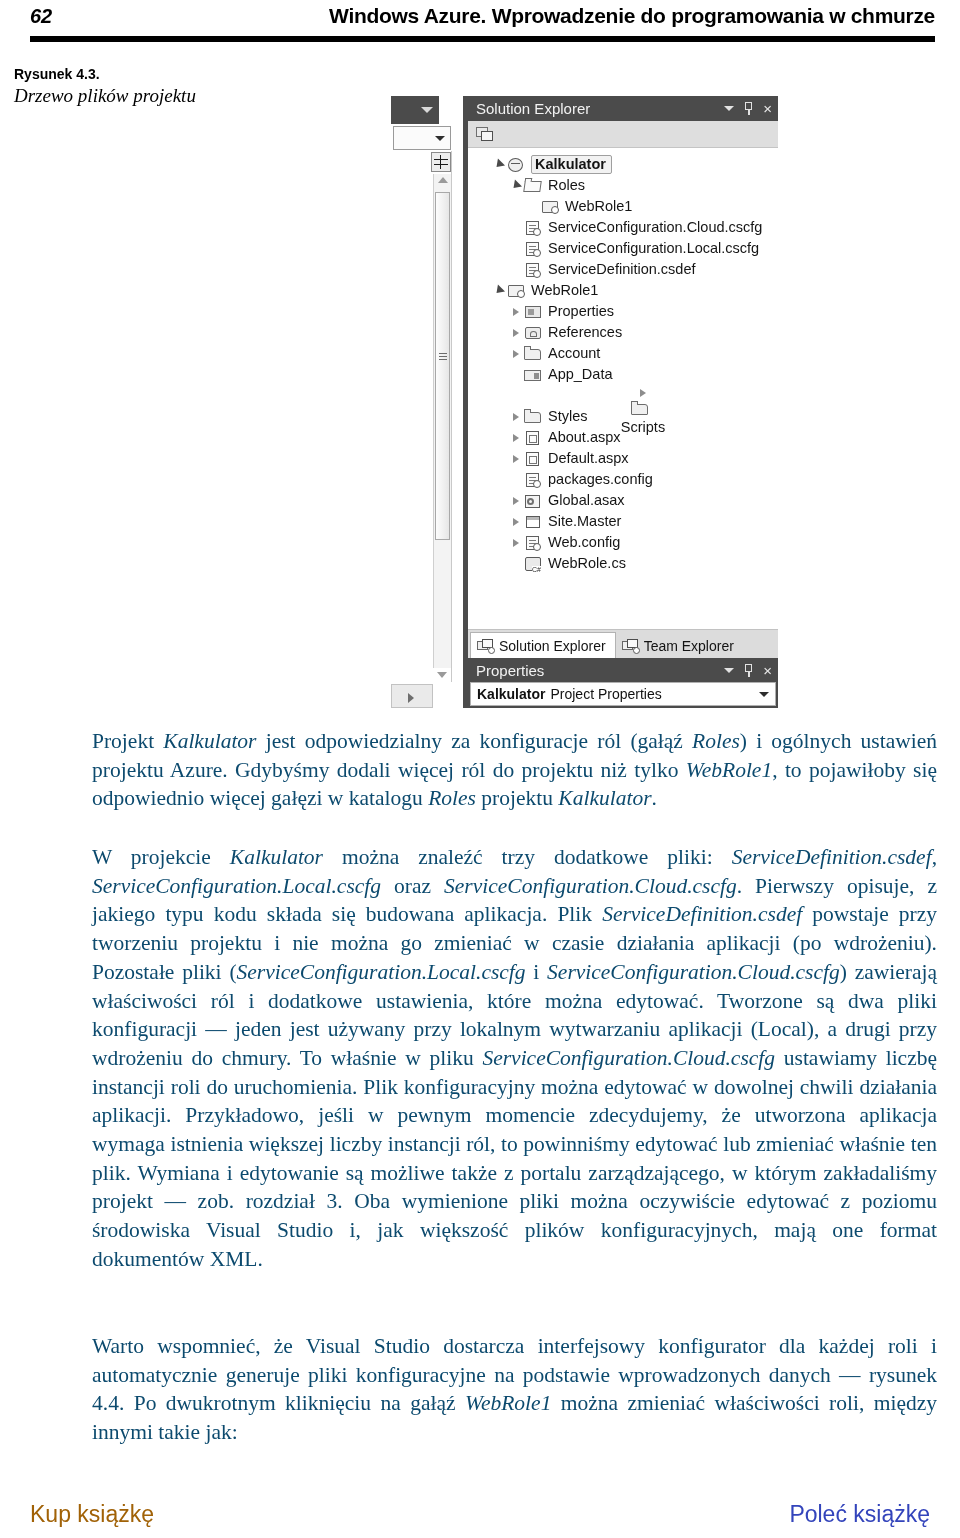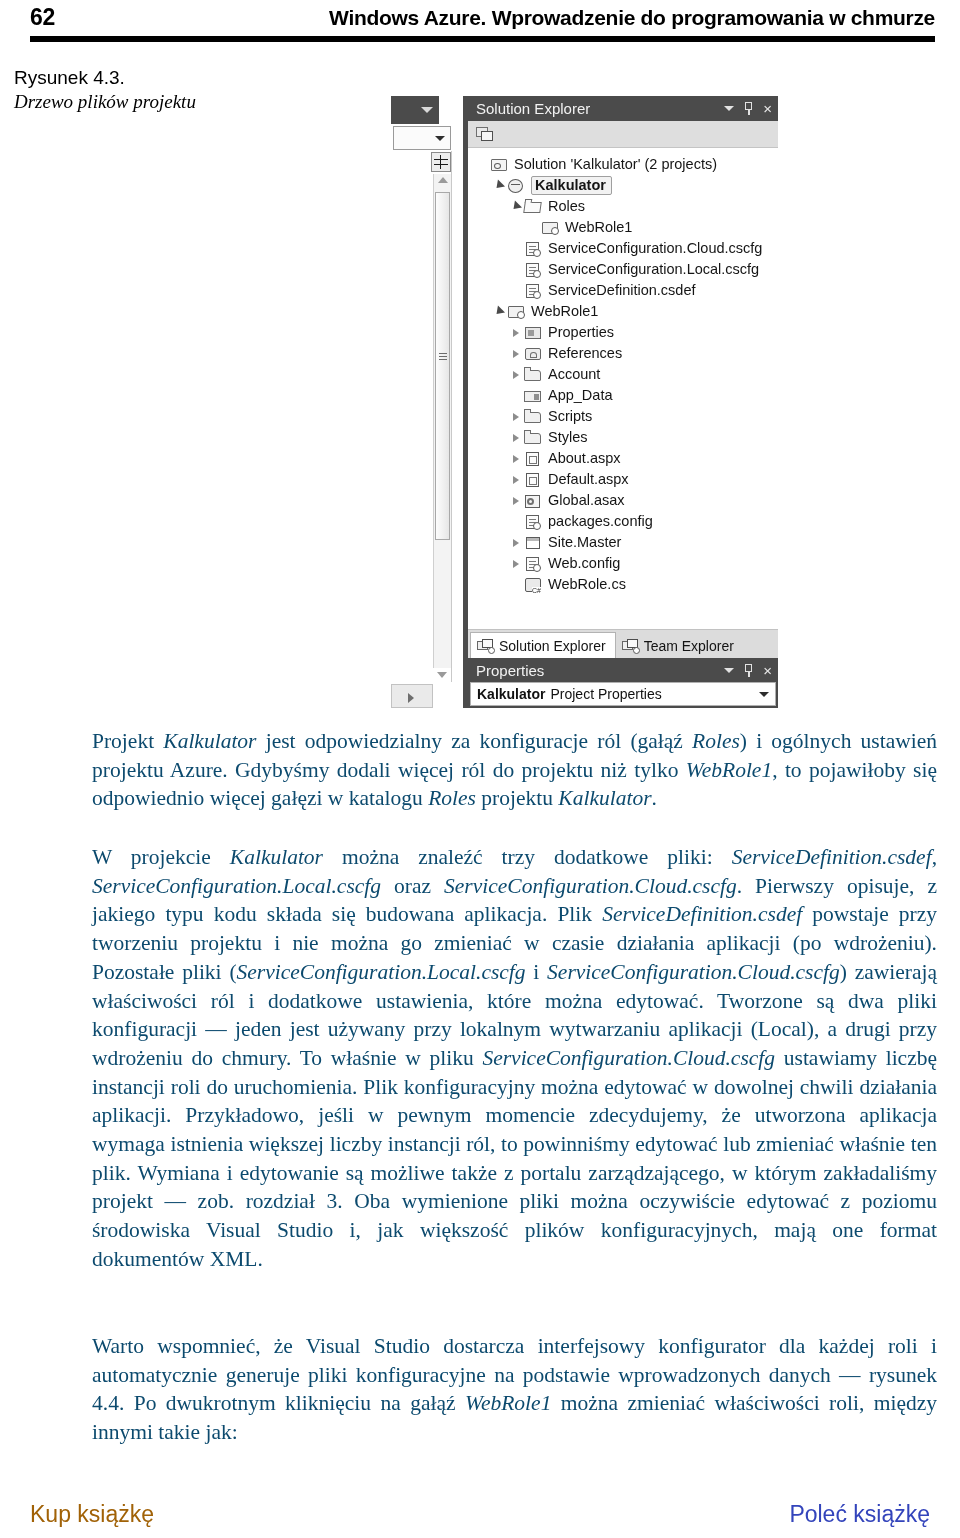--- a/index.html
+++ b/index.html
@@ -21,22 +21,23 @@
     position: absolute;
     left: 30px;
     top: 4px;
     width: 905px;
     display: flex;
     align-items: baseline;
   }
   .page-number {
     font-family: "Liberation Sans", sans-serif;
     font-weight: bold;
-    font-size: 23px;
+    font-size: 20px;
     letter-spacing: -0.2px;
+    font-style: italic;
   }
   .header-title {
     font-family: "Liberation Sans", sans-serif;
     font-weight: bold;
     font-size: 21px;
     margin-left: auto;
     letter-spacing: -0.3px;
   }
   .header-rule {
     position: absolute;
@@ -61,22 +62,22 @@
   
   .figure-caption {
     position: absolute;
     left: 14px;
     top: 66px;
     width: 190px;
     line-height: 1.28;
   }
   .caption-label {
     font-family: "Liberation Sans", sans-serif;
-    font-weight: normal;
-    font-size: 19px;
+    font-weight: bold;
+    font-size: 14px;
     display: block;
   }
   .caption-text {
     font-family: "Liberation Serif", serif;
     font-style: italic;
     font-size: 19px;
     display: block;
   }
 
   
@@ -761,27 +762,20 @@
     </div>
 
     <div class="panel-toolbar">
       <span class="tb-icon">
         <span class="a"></span>
           <span class="b"></span>
       </span>
     </div>
 
     <div class="tree" id="tree-host">
-        <div class="tnode" style="padding-left: 6px;">
-          <span class="exp"></span>
-          <span class="ico">
-            <span class="ic-solution"></span>
-          </span>
-          <span class="lbl">Solution 'Kalkulator' (2 projects)</span>
-        </div>
         <div class="tnode selected" style="padding-left: 23px;">
           <span class="exp">
             <span class="arrow-open"></span>
           </span>
           <span class="ico">
             <span class="ic-cloud"></span>
           </span>
           <span class="lbl">Kalkulator</span>
         </div>
         <div class="tnode" style="padding-left: 40px;">
@@ -869,21 +863,21 @@
           </span>
           <span class="lbl">Account</span>
         </div>
         <div class="tnode" style="padding-left: 40px;">
           <span class="exp"></span>
           <span class="ico">
             <span class="ic-appdata"></span>
           </span>
           <span class="lbl">App_Data</span>
         </div>
-        <div class="tnode" style="padding-left: 40px;">
+        <div class="tnode" style="padding-left: 40px; flex-direction: column;">
           <span class="exp">
             <span class="arrow-closed"></span>
           </span>
           <span class="ico">
             <span class="ic-folder"></span>
           </span>
           <span class="lbl">Scripts</span>
         </div>
         <div class="tnode" style="padding-left: 40px;">
           <span class="exp">
@@ -906,38 +900,38 @@
         <div class="tnode" style="padding-left: 40px;">
           <span class="exp">
             <span class="arrow-closed"></span>
           </span>
           <span class="ico">
             <span class="ic-aspx"></span>
           </span>
           <span class="lbl">Default.aspx</span>
         </div>
         <div class="tnode" style="padding-left: 40px;">
+          <span class="exp"></span>
+          <span class="ico">
+            <span class="ic-cfgfile">
+              <i></i>
+              <i></i>
+              <i></i>
+            </span>
+          </span>
+          <span class="lbl">packages.config</span>
+        </div>
+        <div class="tnode" style="padding-left: 40px;">
           <span class="exp">
             <span class="arrow-closed"></span>
           </span>
           <span class="ico">
             <span class="ic-asax"></span>
           </span>
           <span class="lbl">Global.asax</span>
-        </div>
-        <div class="tnode" style="padding-left: 40px;">
-          <span class="exp"></span>
-          <span class="ico">
-            <span class="ic-cfgfile">
-              <i></i>
-              <i></i>
-              <i></i>
-            </span>
-          </span>
-          <span class="lbl">packages.config</span>
         </div>
         <div class="tnode" style="padding-left: 40px;">
           <span class="exp">
             <span class="arrow-closed"></span>
           </span>
           <span class="ico">
             <span class="ic-master"></span>
           </span>
           <span class="lbl">Site.Master</span>
         </div>

